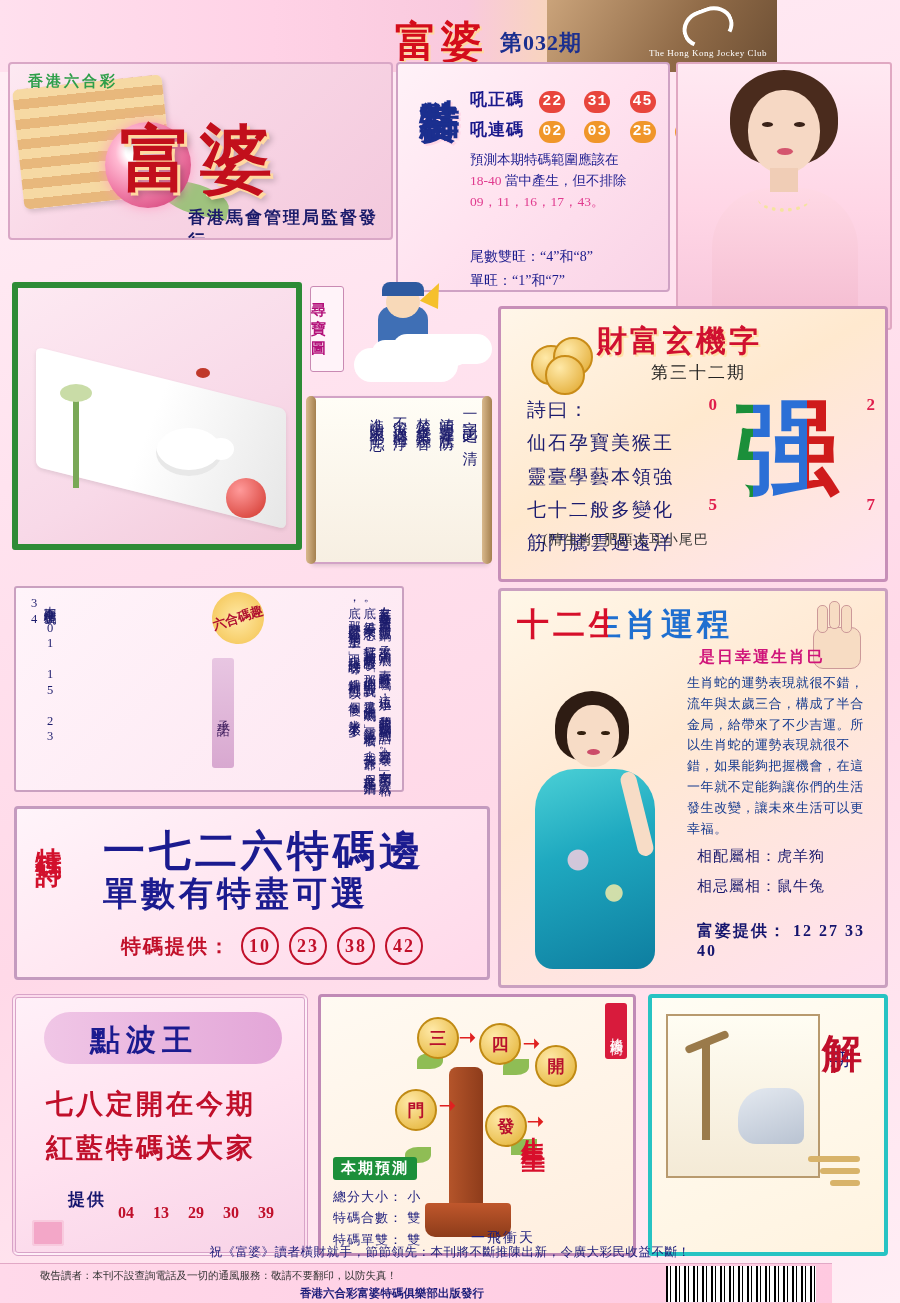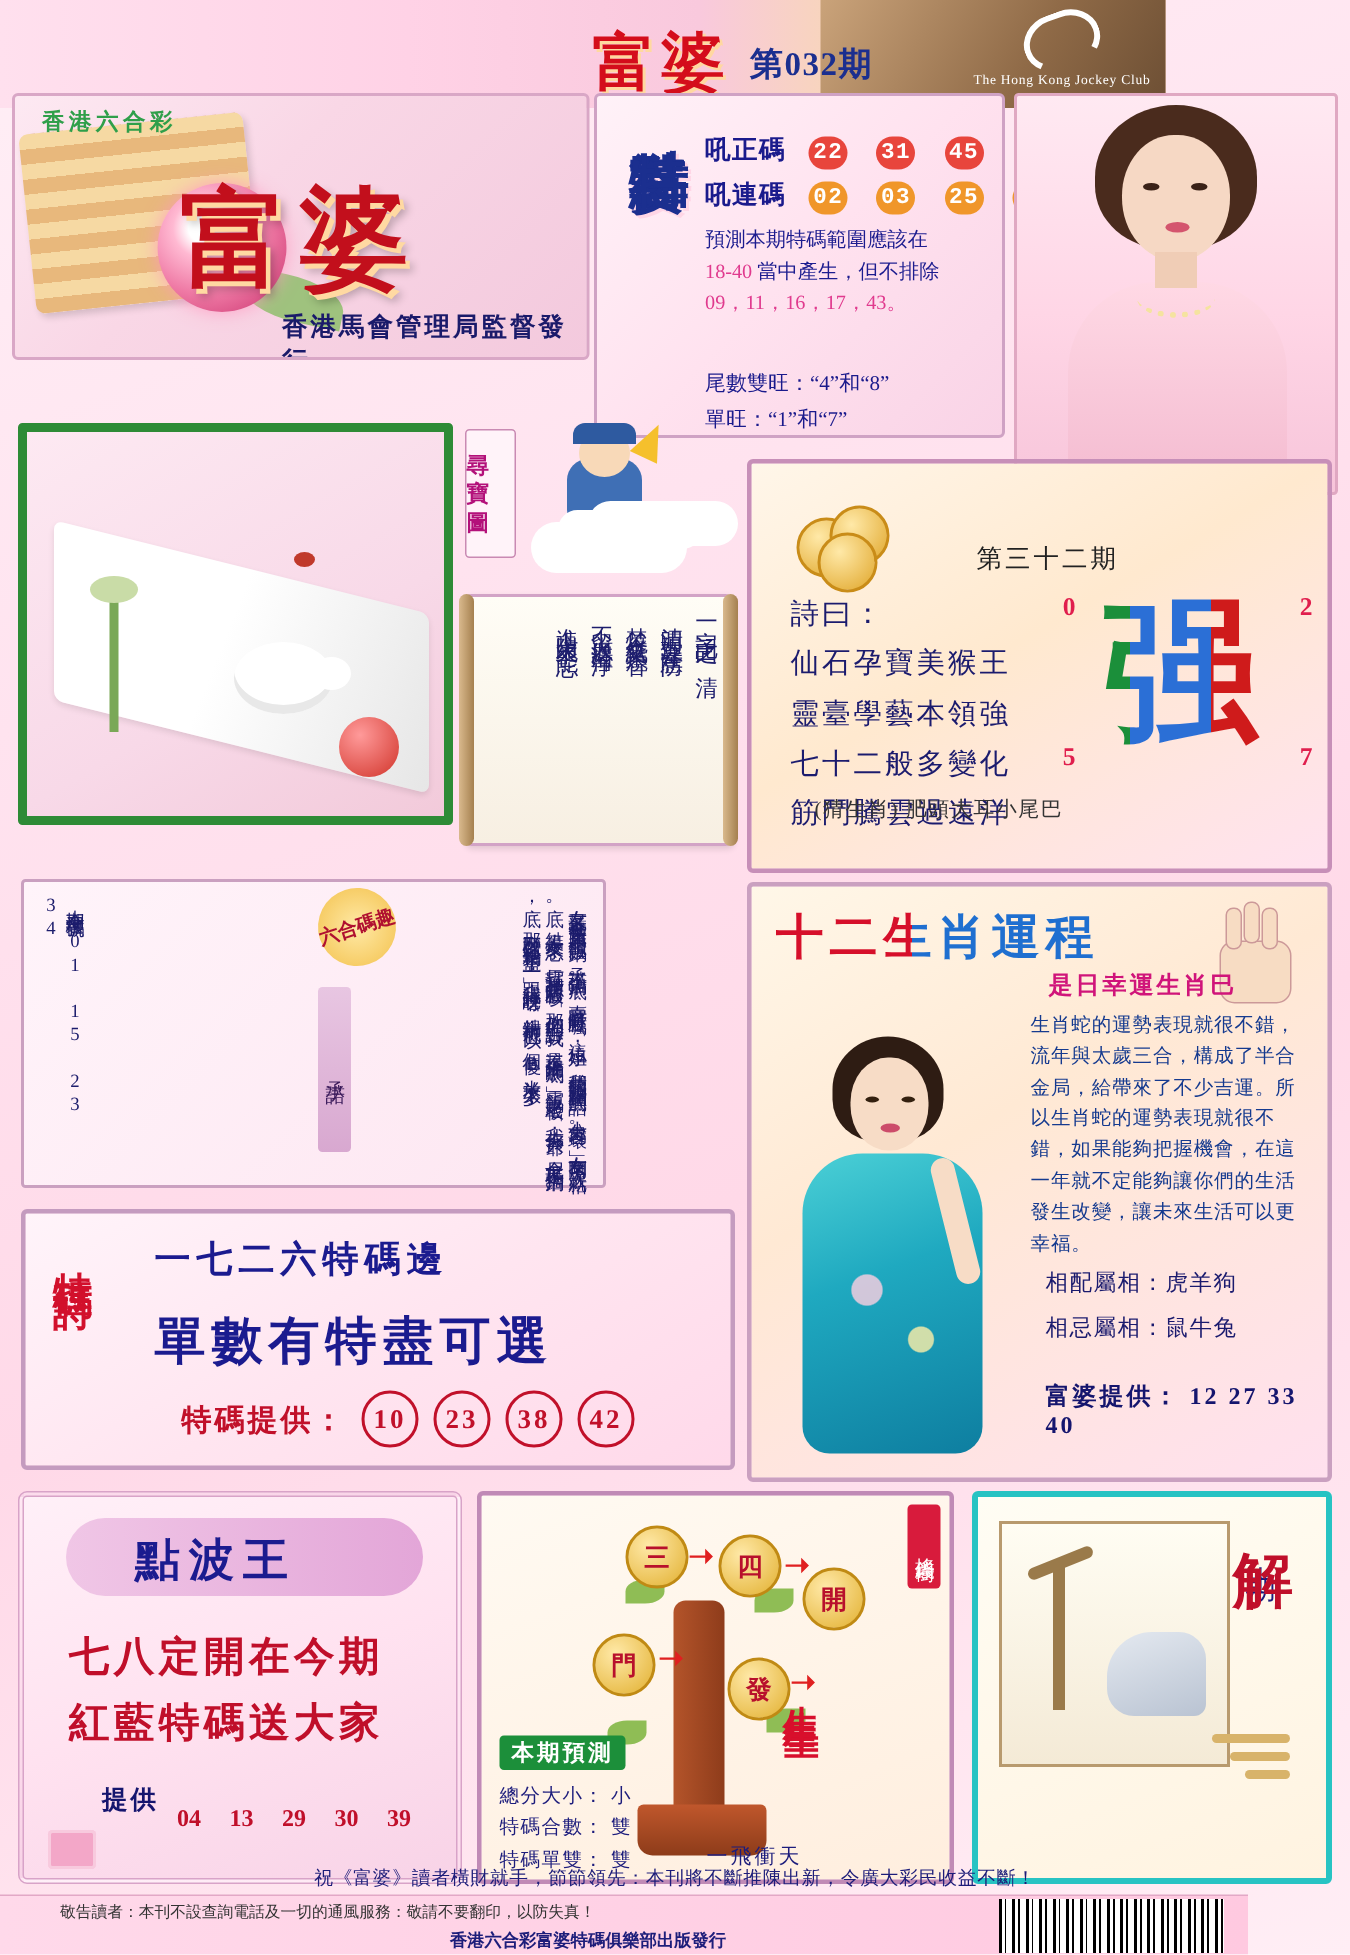--- a/index.html
+++ b/index.html
@@ -126,21 +126,21 @@
   #model2 .eye.l{left:66px;}#model2 .eye.r{left:90px;}
   #model2 .lip{position:absolute;left:76px;top:62px;width:13px;height:6px;background:#cc4c6a;border-radius:50%;}
   #model2 .dress{position:absolute;left:24px;top:82px;width:120px;height:200px;background:linear-gradient(160deg,#4bd0d6,#1fa9c0 40%,#0e7ea0);border-radius:40px 40px 18px 18px;}
   #model2 .pat{position:absolute;left:40px;top:140px;width:90px;height:110px;background:radial-gradient(circle at 30% 30%,#ffd0e2 0 10%,transparent 11%),radial-gradient(circle at 70% 60%,#fff0a8 0 9%,transparent 10%);opacity:.8;}
   #model2 .arm{position:absolute;left:118px;top:84px;width:16px;height:86px;background:#f7dcc6;border-radius:8px;transform:rotate(-14deg);}
 
   
   #temashi{left:14px;top:806px;width:476px;height:174px;border:3px solid #c49bbf;border-radius:4px;
     background:linear-gradient(150deg,#fff4fa,#ffe5f0 50%,#ffd9ea);}
   #tmLabel{position:absolute;left:14px;top:18px;writing-mode:vertical-rl;text-orientation:upright;font-size:26px;color:#d2102c;font-weight:bold;letter-spacing:6px;}
-  #tmLine1{position:absolute;left:86px;top:14px;font-size:24px;color:#1b1b8f;font-weight:bold;letter-spacing:4px;}
+  #tmLine1{position:absolute;left:86px;top:14px;font-size:42px;color:#1b1b8f;font-weight:bold;letter-spacing:4px;}
   #tmLine2{position:absolute;left:86px;top:62px;font-size:34px;color:#1b1b8f;font-weight:bold;letter-spacing:4px;}
   #tmProvide{position:absolute;left:104px;top:118px;font-size:20px;color:#c1102a;font-weight:bold;letter-spacing:2px;display:flex;align-items:center;gap:10px;}
   .circnum{display:inline-flex;width:34px;height:34px;border:2px solid #c1102a;border-radius:50%;align-items:center;justify-content:center;font-size:18px;color:#c1102a;}
 
   
   #dianbo{left:12px;top:994px;width:296px;height:262px;border:4px double #d8a3c8;border-radius:6px;
     background:linear-gradient(160deg,#fff0f8,#ffe2f0 50%,#f8d3e7);}
   #dbTitleWrap{position:absolute;left:28px;top:14px;width:238px;height:52px;border-radius:26px;background:linear-gradient(90deg,#f0c6e6,#e3a6d8);}
   #dbTitle{position:absolute;left:74px;top:22px;font-size:30px;color:#1b1b8f;font-weight:bold;letter-spacing:6px;}
   #dbL1{position:absolute;left:30px;top:88px;font-size:27px;color:#c00f2a;font-weight:bold;letter-spacing:3px;}
@@ -274,20 +274,21 @@
     <div class="c">進山防火不能忘</div>
   </div>
 </div>
 
 <div class="abs" id="xuanji">
   <div id="xuanjiCoins">
     <i style="left:0;top:8px;"></i>
       <i style="left:22px;top:0;"></i>
       <i style="left:14px;top:18px;"></i>
   </div>
+  <div id="xuanjiTitle">財富玄機字</div>
   <div id="xuanjiIssue">第三十二期</div>
   <div id="poem">
     <div>詩曰：</div>
     <div>仙石孕寶美猴王</div>
     <div>靈臺學藝本領強</div>
     <div>七十二般多變化</div>
     <div>筋鬥騰雲過遠洋</div>
   </div>
   <div id="riddle">(猜生肖) 肥頭大耳小尾巴</div>
   <div id="bigchar">强</div>

